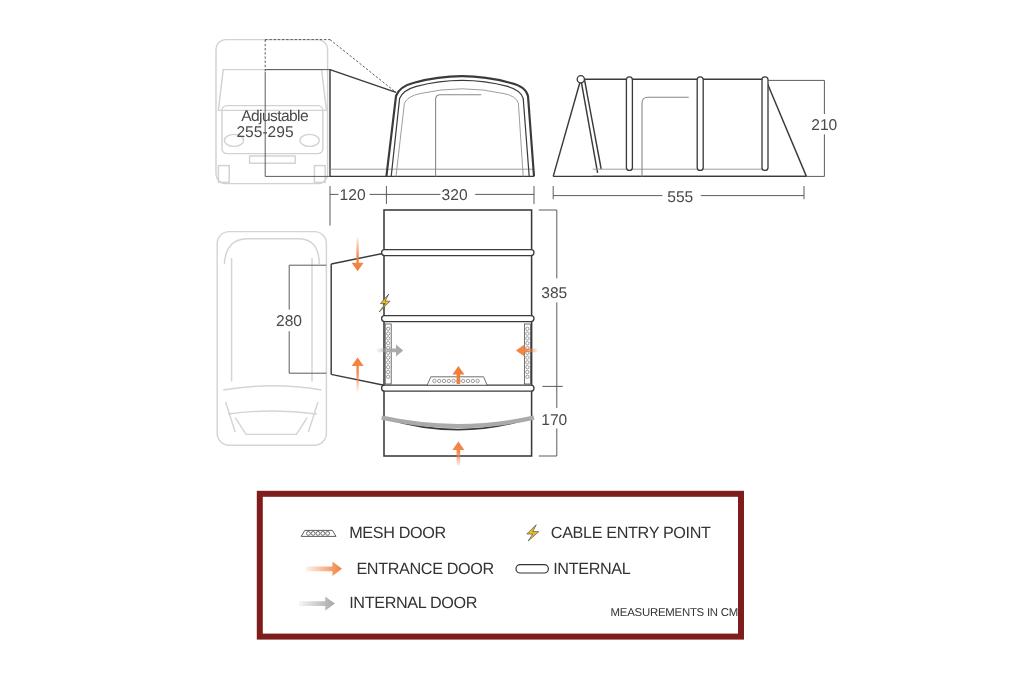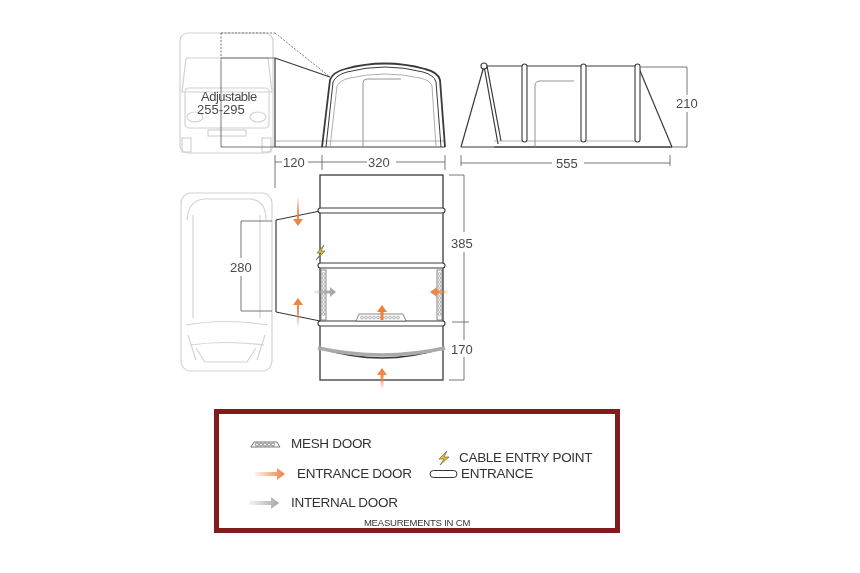--- a/index.html
+++ b/index.html
@@ -5,21 +5,21 @@
   html, body { margin: 0; padding: 0; background: #ffffff; }
   body { width: 860px; height: 573px; position: relative; overflow: hidden;
          font-family: "Liberation Sans", sans-serif; color: #3a3a3a; }
   svg.diagram { position: absolute; left: 0; top: 0; }
   .dim { font-family: "Liberation Sans", sans-serif; font-size: 13px; fill: #4a4a4a; }
   .legend-box { position: absolute; left: 214px; top: 409px; width: 406px; height: 124px;
                 border: 5px solid #7f1d1d; box-sizing: border-box; background: #fff; }
   .legend-item { position: absolute; display: flex; align-items: center; font-size: 13.5px;
                  color: #333; letter-spacing: -0.3px; }
   .legend-item .glyph { width: 32px; height: 14px; margin-right: 10px; display: inline-block; }
-  .legend-foot { position: absolute; left: 0; right: 0; top: 103px; text-align: center;
+  .legend-foot { position: absolute; left: 0; right: 0; top: 91px; text-align: right;
                  font-size: 9.5px; color: #333; letter-spacing: -0.2px; }
 </style>
 </head>
 <body>
 
 <svg class="diagram" width="860" height="573" viewBox="0 0 860 573">
   <defs>
     <linearGradient id="orangeFadeR" x1="0" x2="1" y1="0" y2="0">
       <stop offset="0" stop-color="#f07f3c" stop-opacity="0.1"></stop>
       <stop offset="0.55" stop-color="#f07f3c" stop-opacity="0.9"></stop>
@@ -269,26 +269,26 @@
       <defs>
           <linearGradient id="lgG" x1="0" x2="1">
             <stop offset="0" stop-color="#a6a6a6" stop-opacity="0.1"></stop>
             <stop offset="1" stop-color="#a6a6a6"></stop>
           </linearGradient>
         </defs>
       <path d="M0 5 L22 5 L22 1 L30 7 L22 13 L22 9 L0 9 Z" fill="url(#lgG)"></path>
     </svg>
     <span>INTERNAL DOOR</span>
   </div>
-  <div class="legend-item" style="left:216px; top:22px;margin-top:14px;">
+  <div class="legend-item" style="left:216px; top:22px;">
     <svg class="glyph" style="width:18px; margin-right:6px;" viewBox="0 0 18 14">
       <path d="M12 0 L4 8 L9 8 L5 14 L14 6 L9 6 Z" fill="#e8c020" stroke="#555" stroke-width="0.6"></path>
     </svg>
     <span>CABLE ENTRY POINT</span>
   </div>
   <div class="legend-item" style="left:210px; top:52px;">
     <svg class="glyph" style="width:30px; margin-right:2px;" viewBox="0 0 30 14">
       <rect x="1" y="3.5" width="27" height="7" rx="3.5" fill="#fff" stroke="#333" stroke-width="1"></rect>
     </svg>
-    <span>ENTRANCE</span>
+    <span>INTERNAL</span>
   </div>
   <div class="legend-foot">MEASUREMENTS IN CM</div>
 </div>
 
 </body></html>

